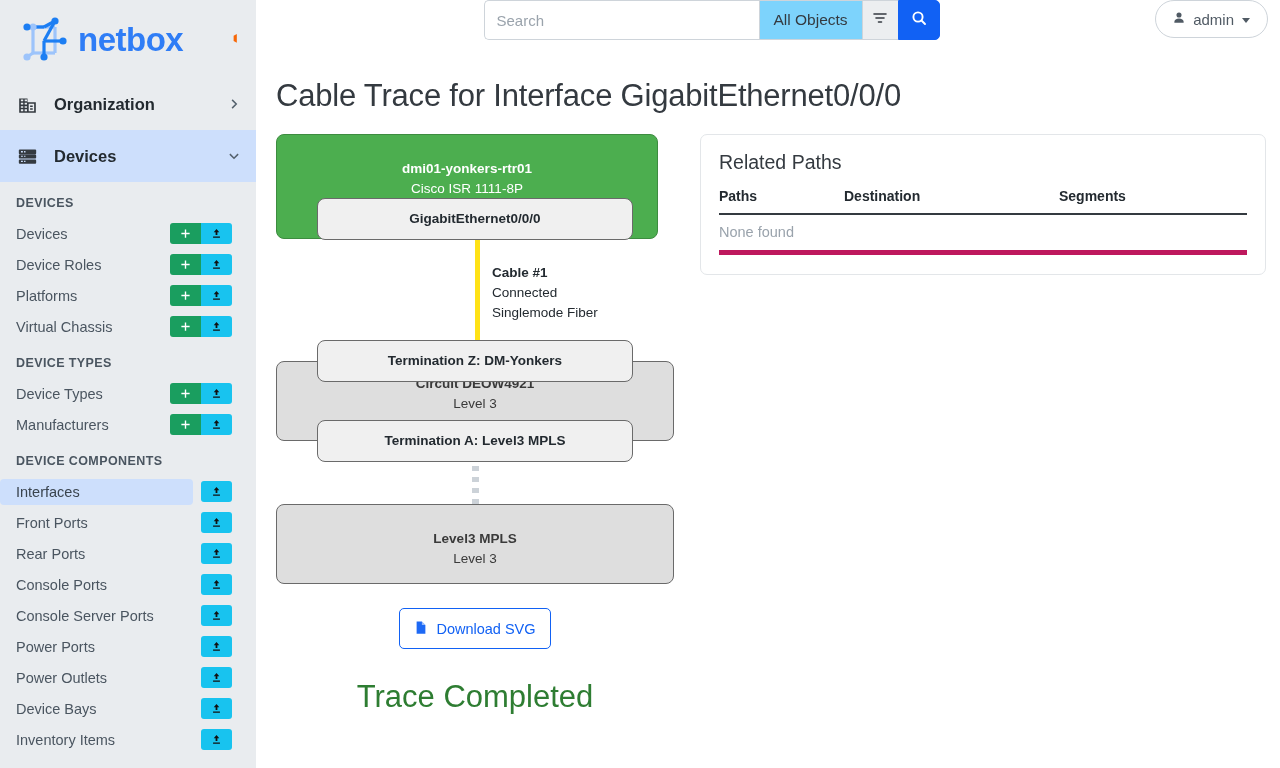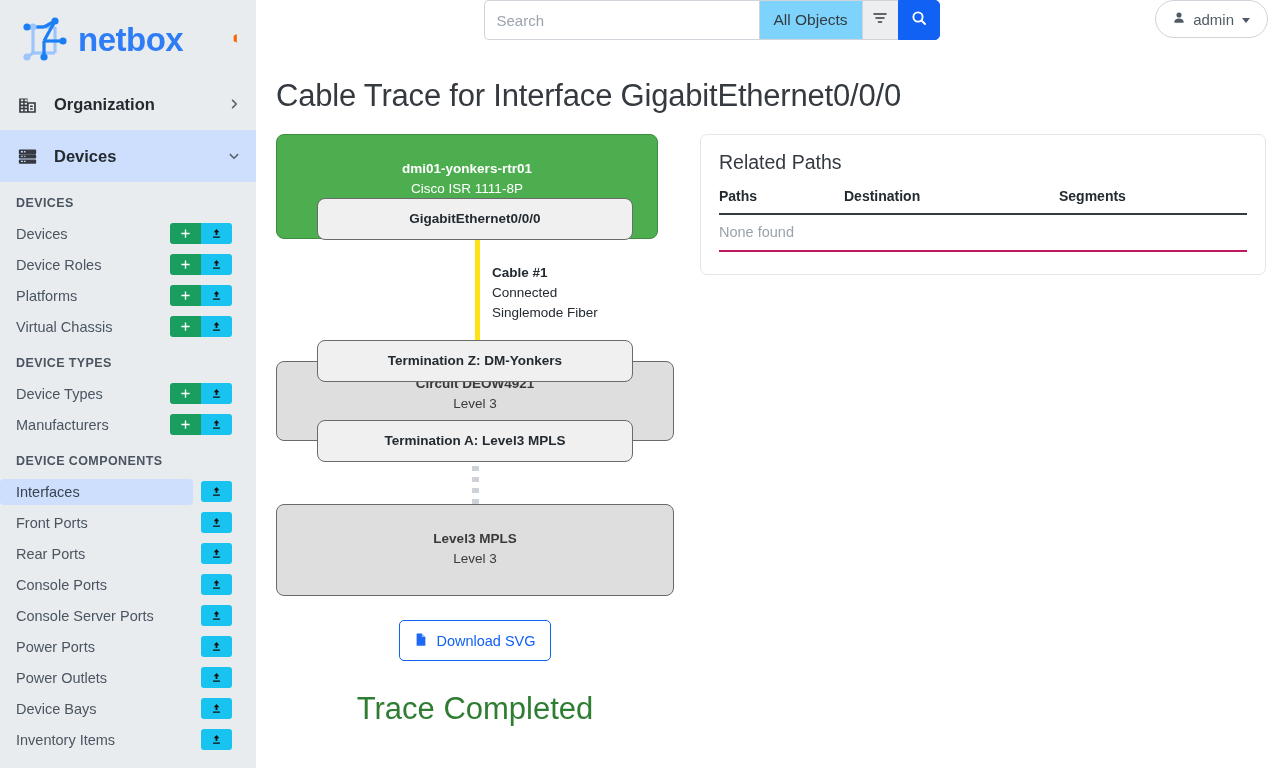--- a/index.html
+++ b/index.html
@@ -159,21 +159,21 @@
   }
   .node-circuit {
     background: #dedede; border-color: #6a6a6a;
     color: #3a3a3a; width: 398px; height: 80px;
     padding-top: 12px;
   }
   .node-circuit .c1 { font-weight: 700; font-size: 13.5px; }
   .node-circuit .c2 { font-weight: 400; font-size: 13.5px; color: #3a3a3a; }
   .node-provider {
     background: #dedede; border-color: #6a6a6a;
-    color: #3a3a3a; width: 398px; height: 92px;
+    color: #3a3a3a; width: 398px; height: 80px;
     padding-top: 24px;
   }
   .node-provider .p1 { font-weight: 700; }
   .node-provider .p2 { font-weight: 400; }
 
   .iface-wrap { margin-top: -41px; position: relative; z-index: 3; }
   .cable-area {
     position: relative; height: 100px;
     display: flex; align-items: flex-start;
   }
@@ -219,21 +219,21 @@
   .card-title { font-size: 19.5px; color: #343a40; font-weight: 400; }
   .rp-table { width: 100%; border-collapse: collapse; margin-top: 14px; }
   .rp-table th {
     text-align: left; font-size: 14px; font-weight: 700; color: #232a30;
     padding: 0 0 9px 0; border-bottom: 2px solid #343a40;
   }
   .rp-table th.c-origin { width: 125px; }
   .rp-table th.c-dest { width: 215px; }
   .rp-table td {
     font-size: 14.5px; color: #9aa3ac;
-    padding: 9px 0 10px 0; border-bottom: 2px solid #be185d;
+    padding: 9px 0 10px 0; border-bottom: 5px solid #be185d;
   }
 </style>
 </head>
 <body>
 
 <div class="app">
 
   <aside class="sidebar">
 
     <div class="brand">

